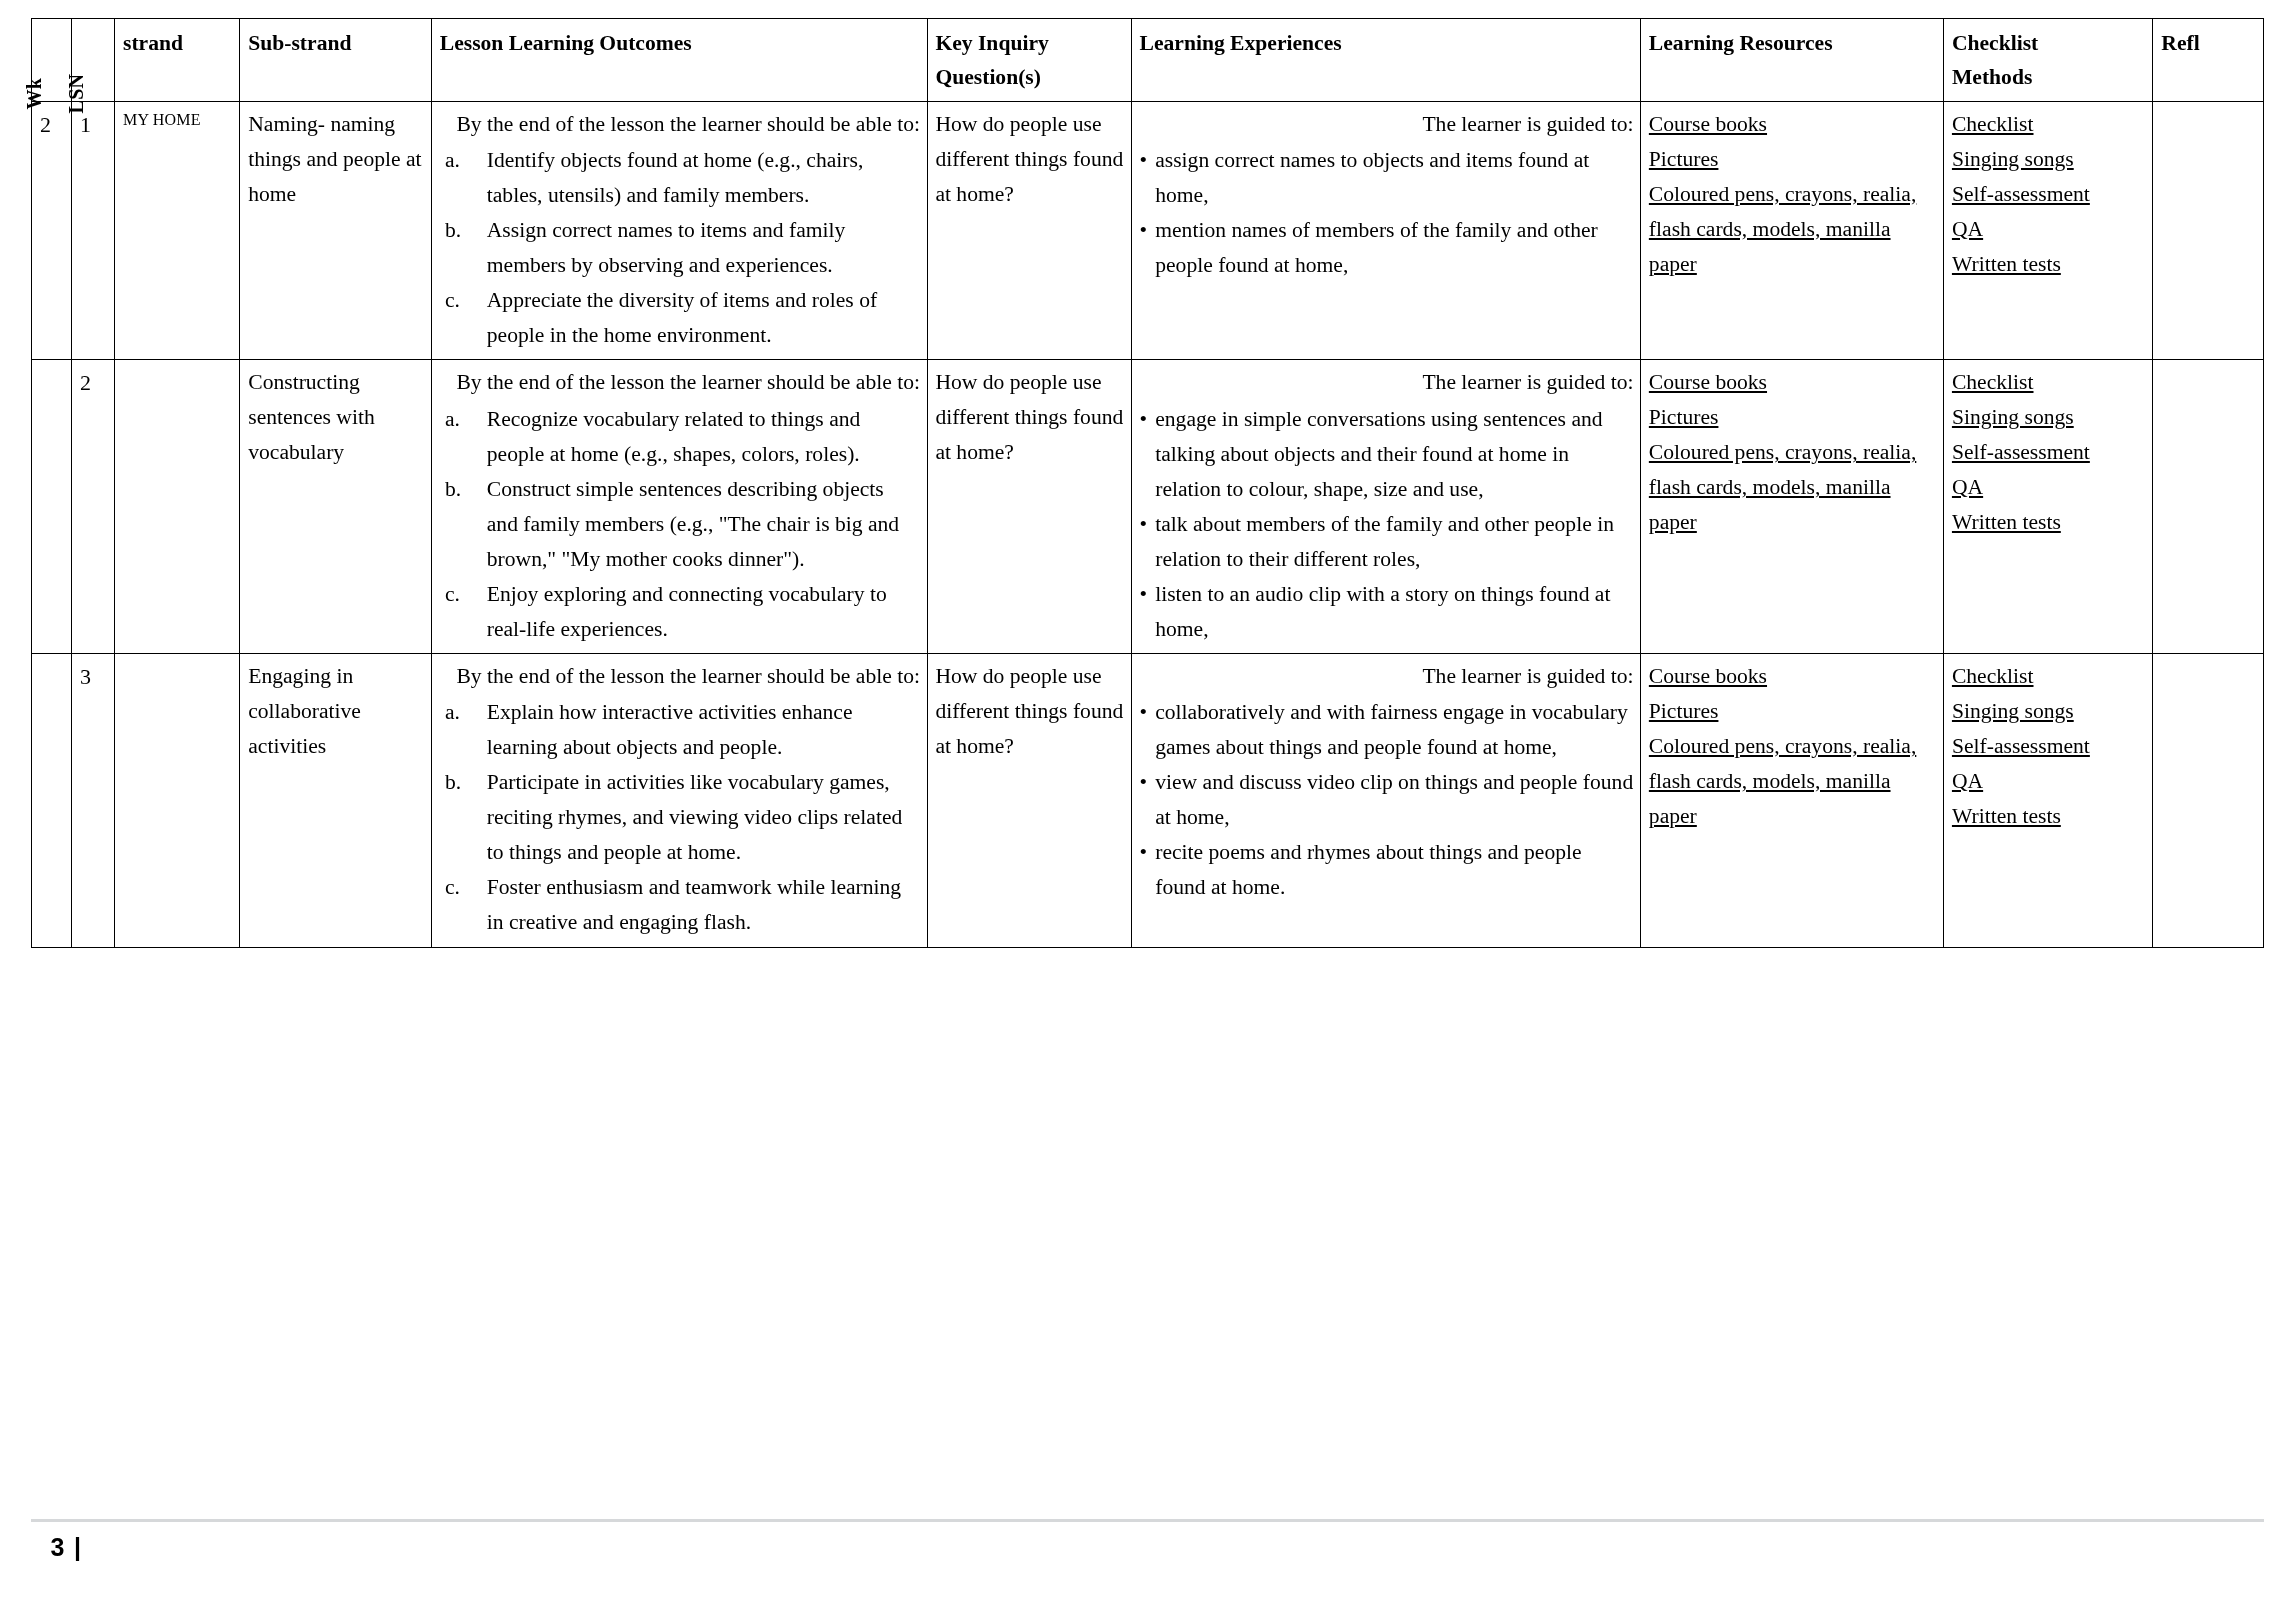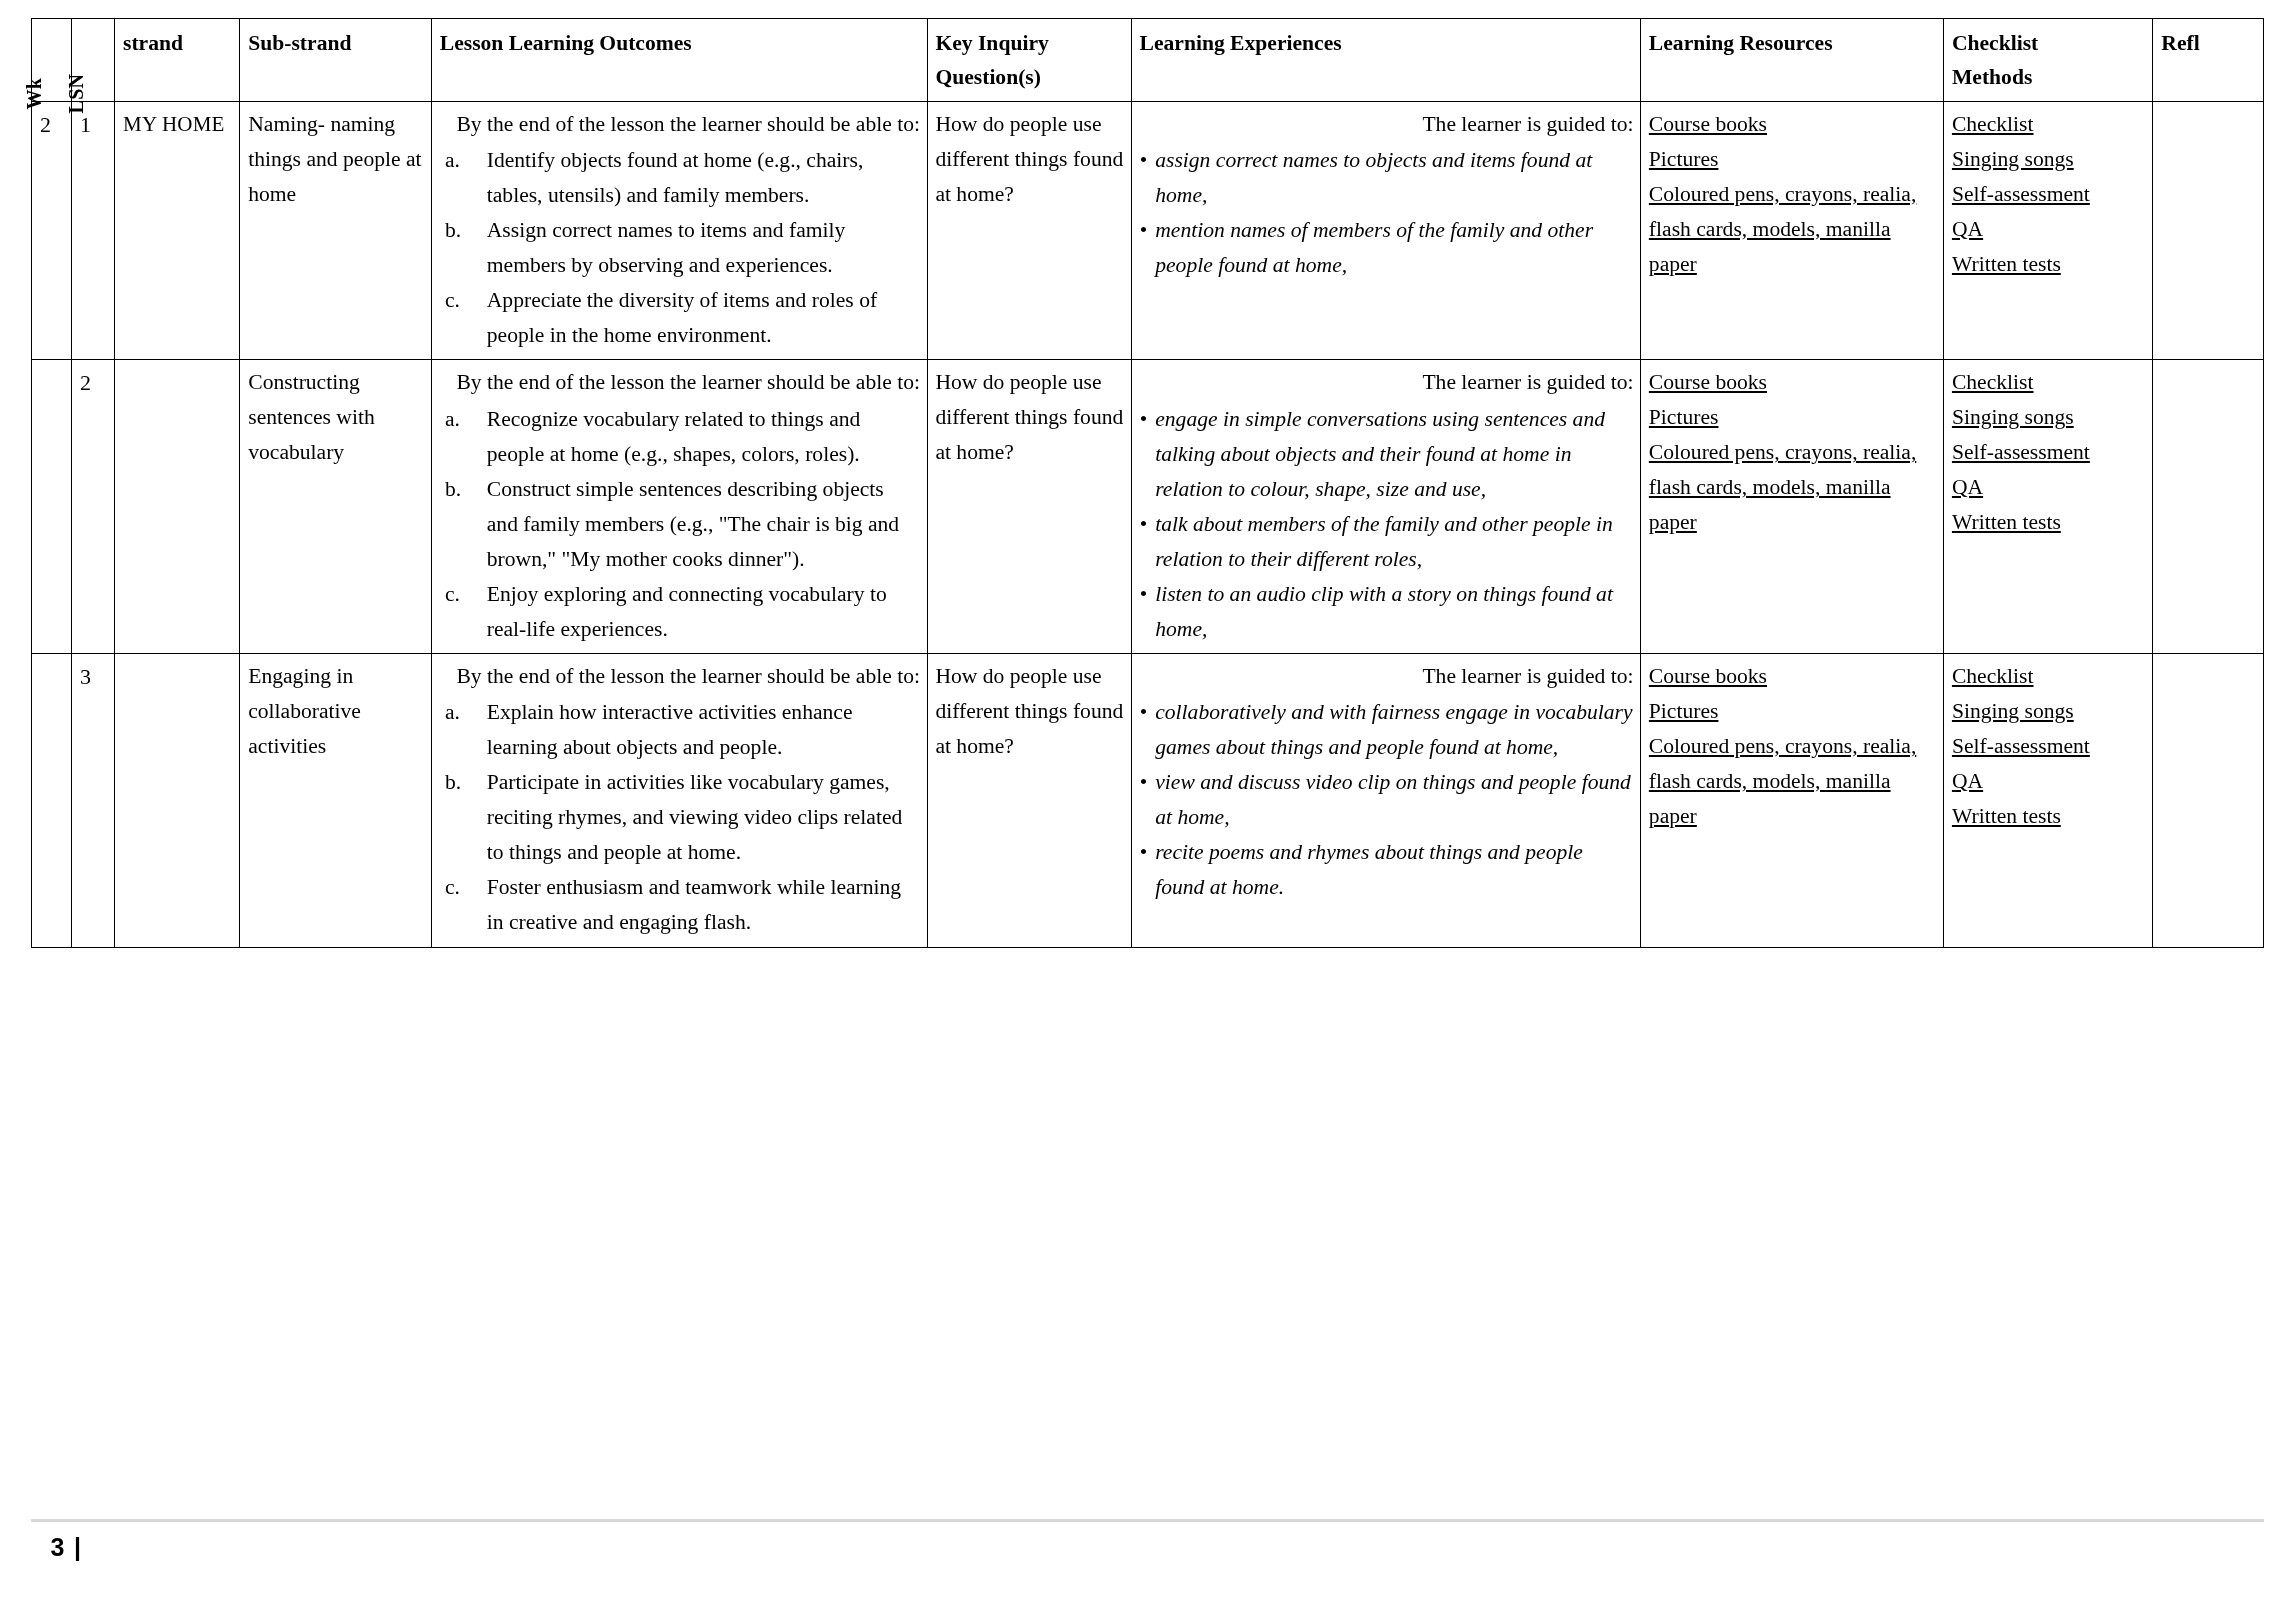--- a/index.html
+++ b/index.html
@@ -82,21 +82,21 @@
 
   
   .cell-wk, .cell-lsn {
     text-align: center;
     font-weight: bold;
     font-size: 22px;
     padding-top: 6.5px;
   }
   .cell-strand {
     font-weight: bold;
-    font-size: 21px;
+    font-size: 16px;
     padding-top: 6.5px;
     letter-spacing: 0.2px;
   }
 
   .intro { margin: 0 0 1.3px 0; text-align: right; }
 
   ol.outcomes {
     list-style: none;
     margin: 0;
     padding: 0;
@@ -110,21 +110,20 @@
     position: absolute;
     left: 5.2px;
     top: 0;
     width: 33px;
   }
 
   ul.bullets {
     list-style: none;
     margin: 0;
     padding: 0;
-    font-style: italic;
   }
   ul.bullets li {
     position: relative;
     padding-left: 15.7px;
     margin: 0;
   }
   ul.bullets li:before {
     content: "\2022";
     position: absolute;
     left: 0;

